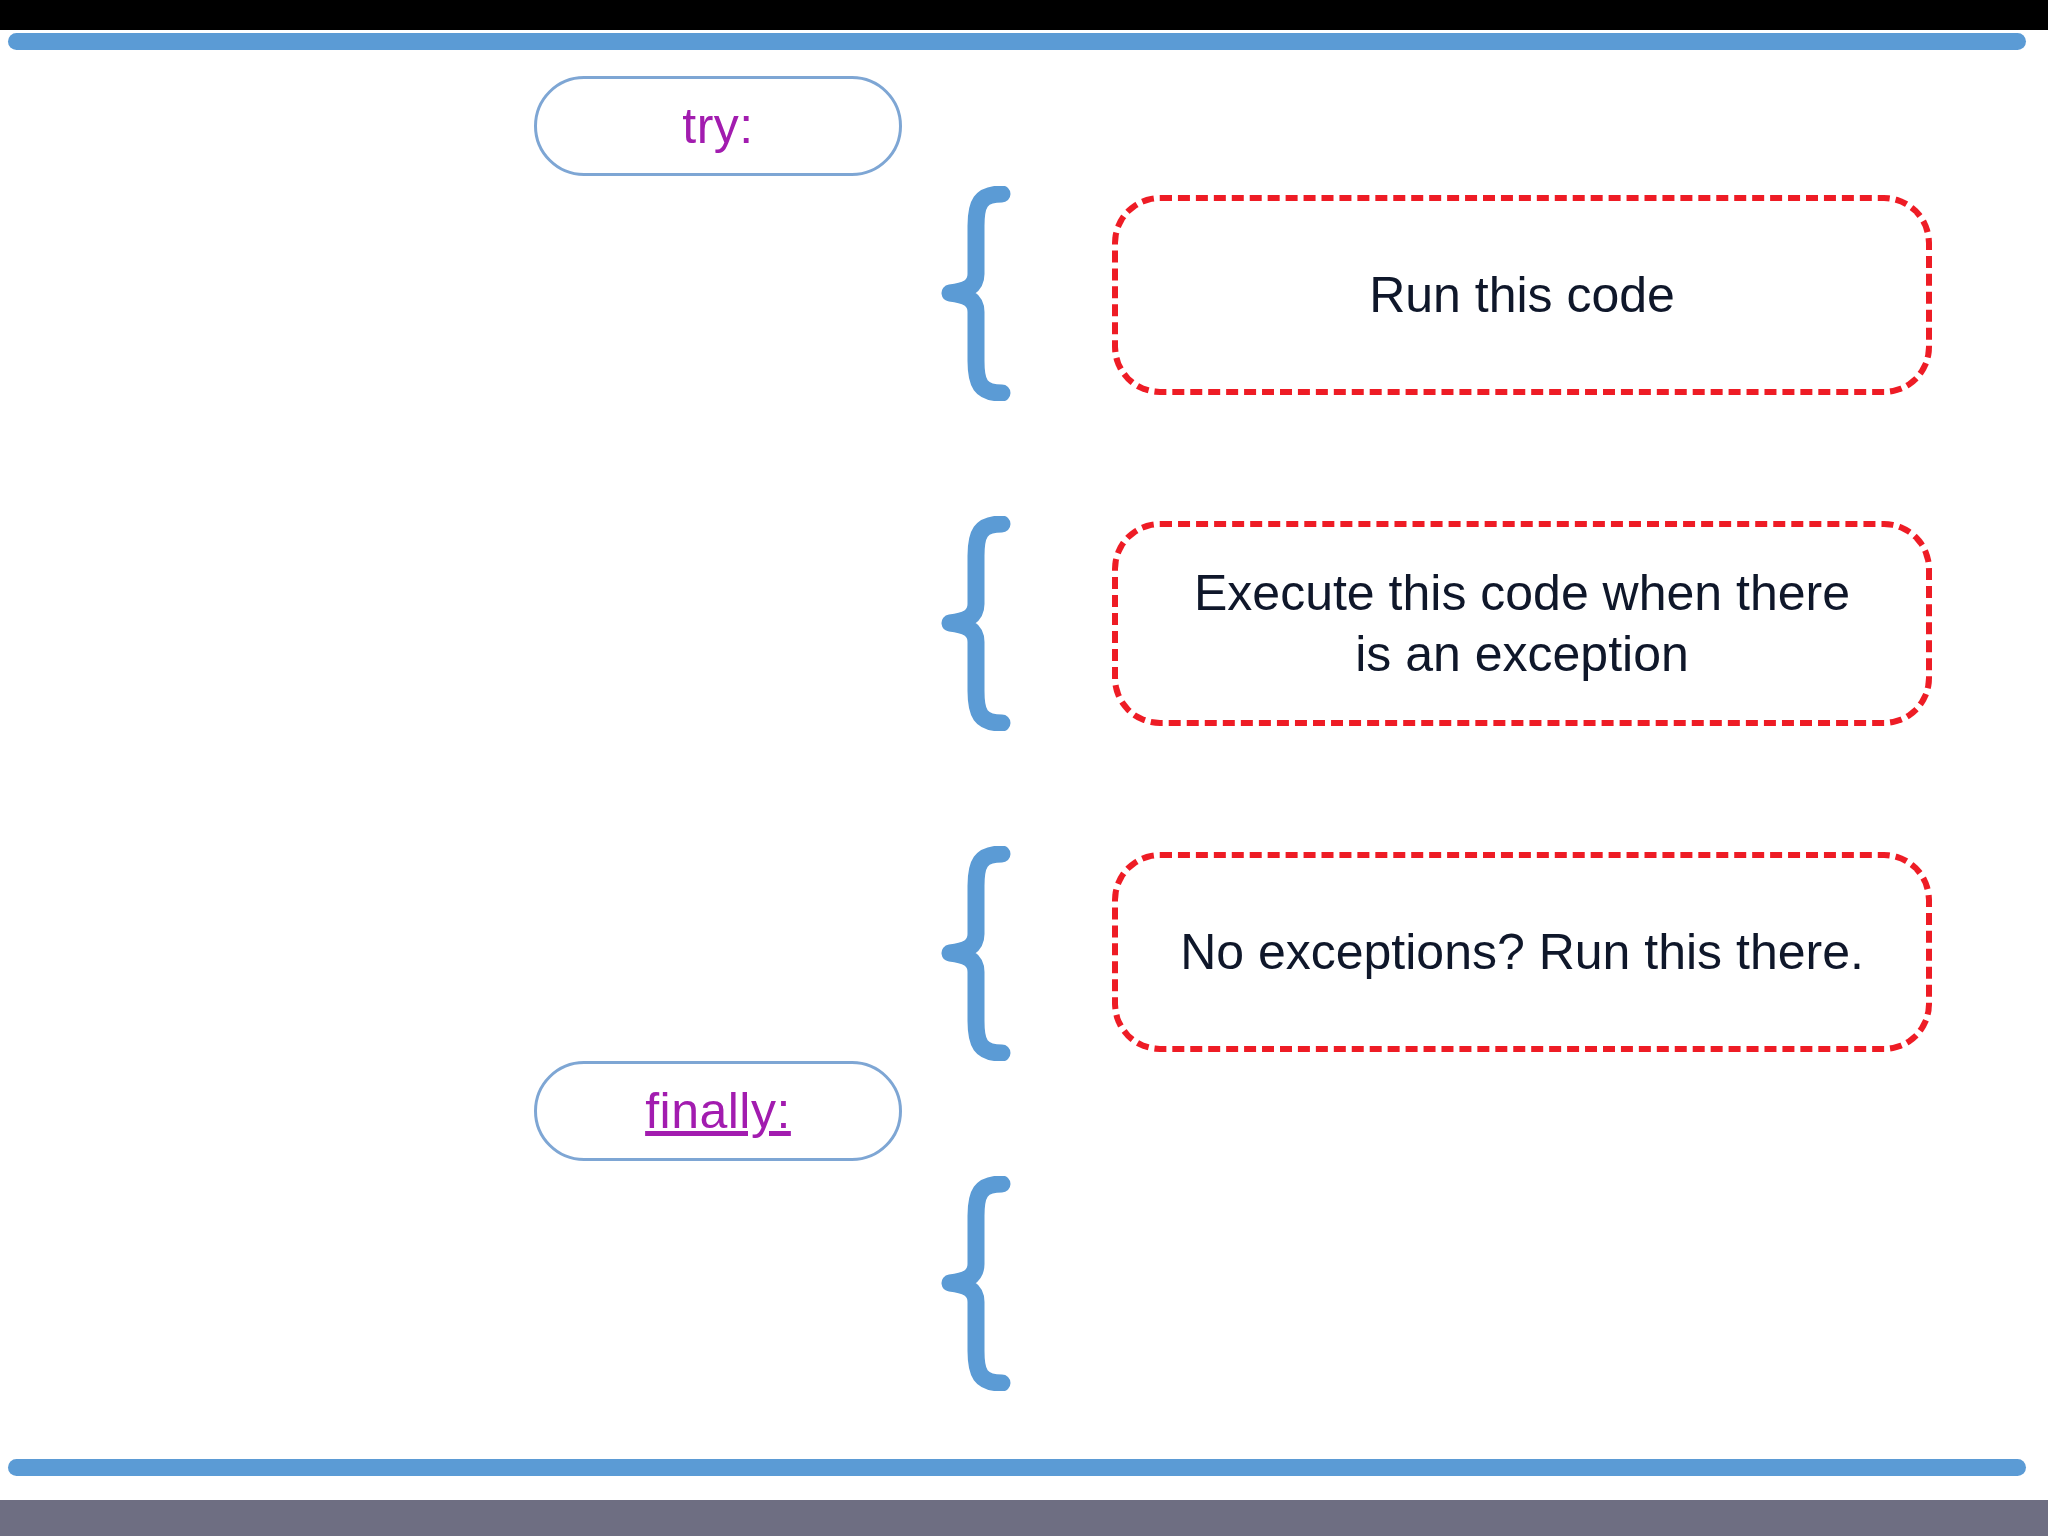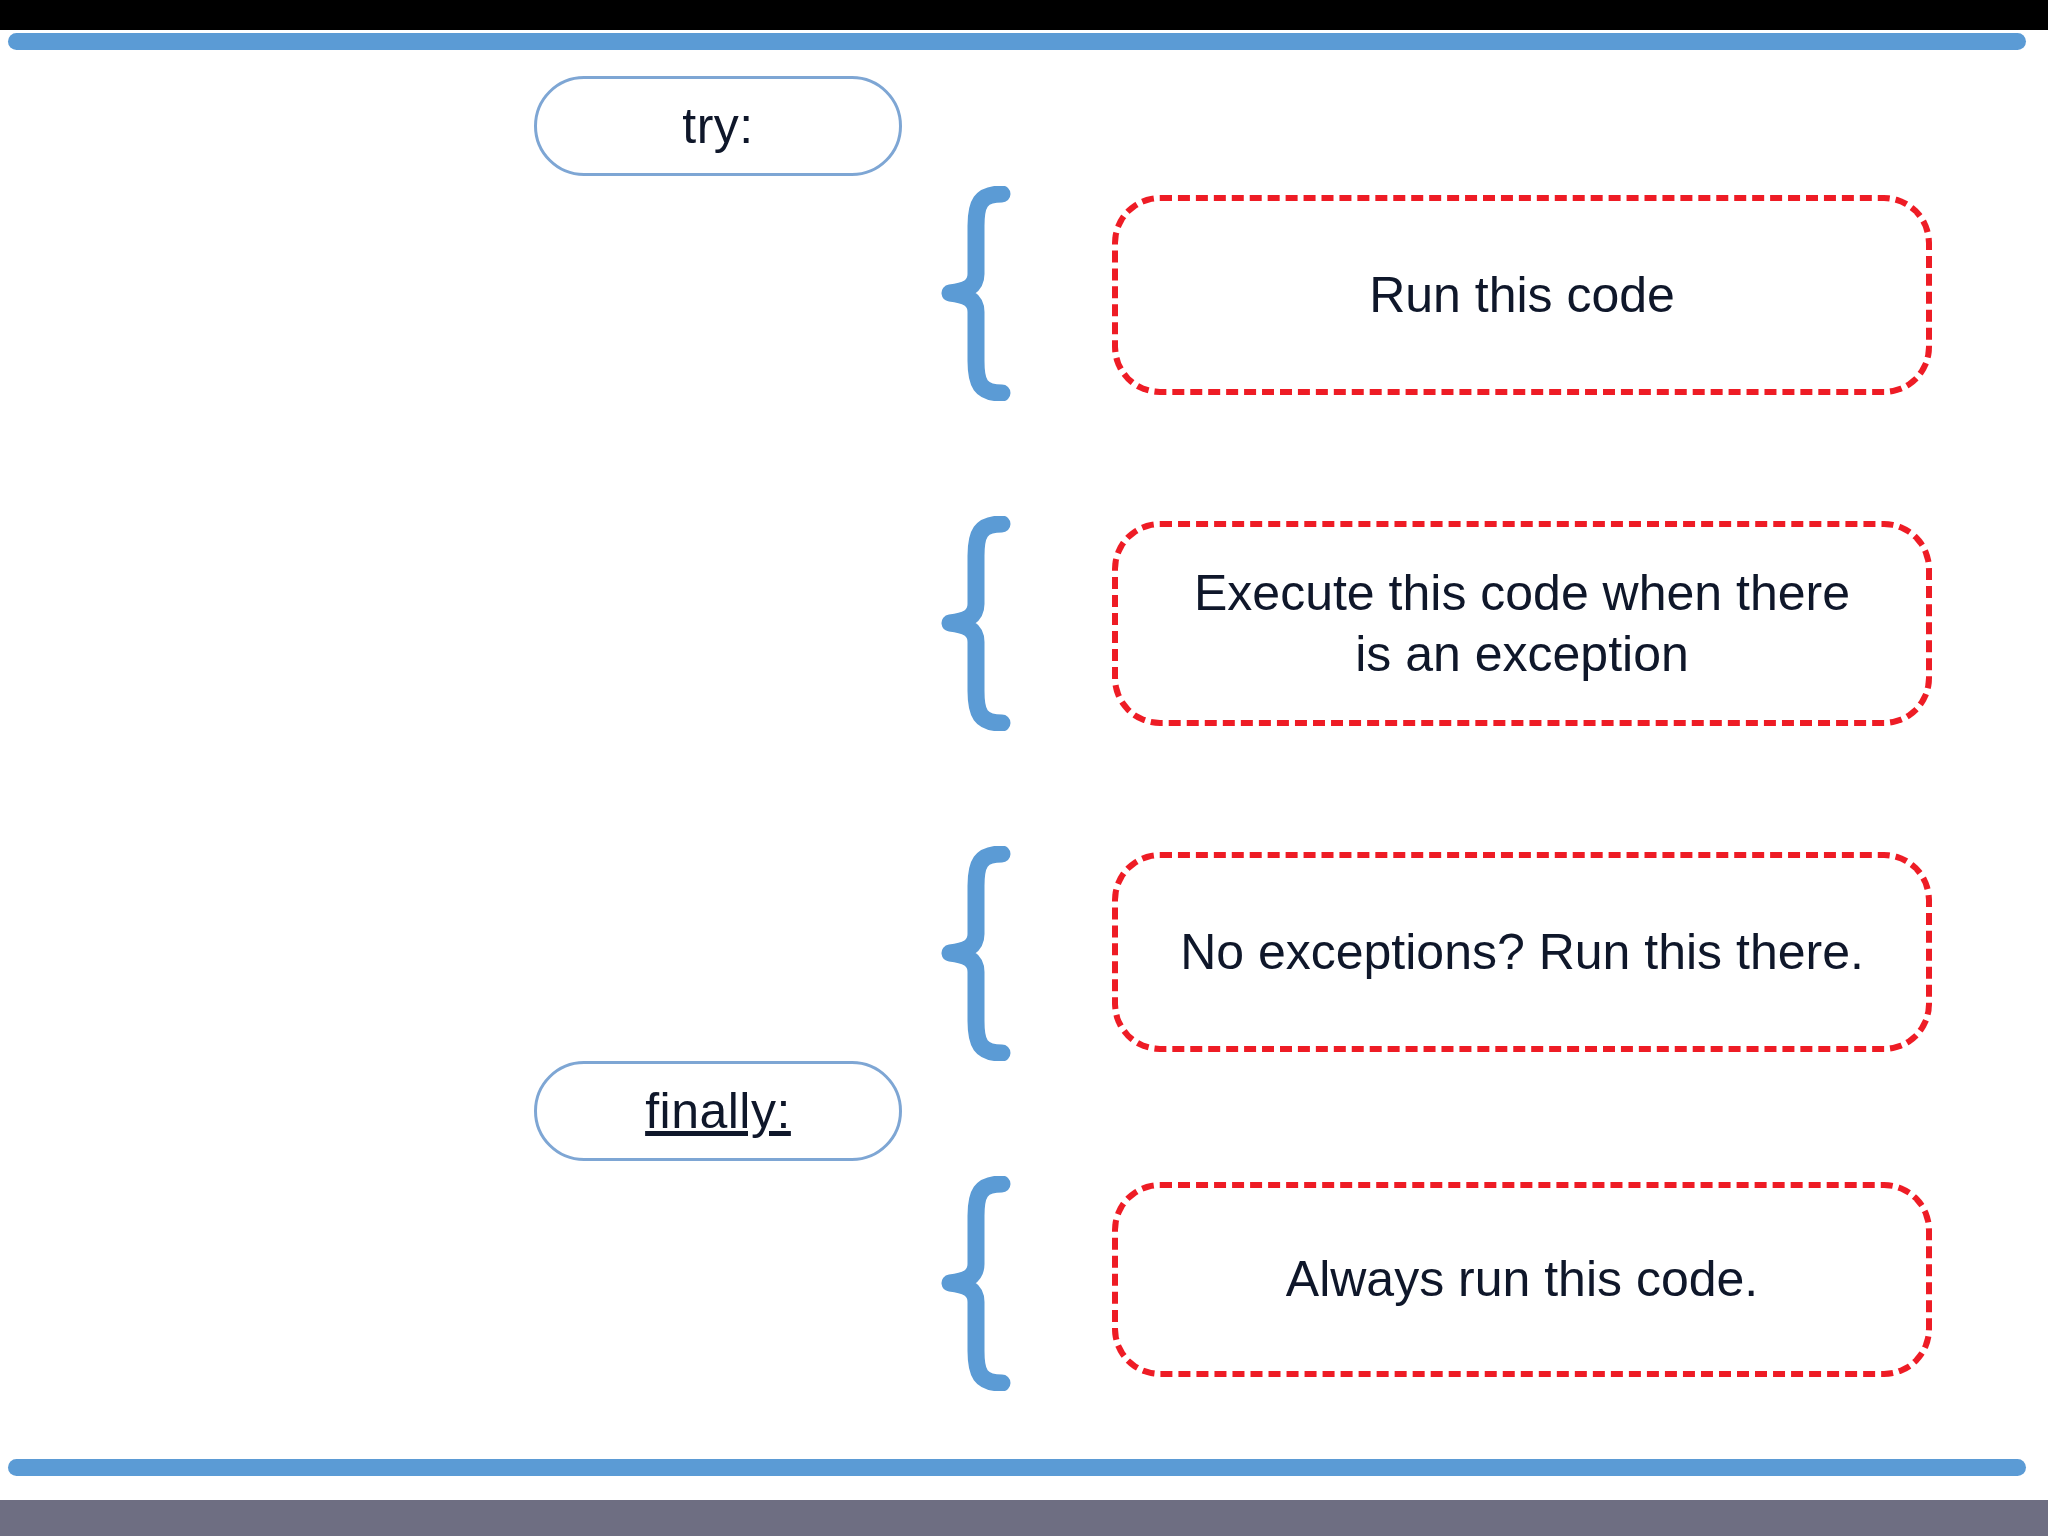--- a/index.html
+++ b/index.html
@@ -48,21 +48,21 @@
     left: 534px;
     width: 368px;
     height: 100px;
     box-sizing: border-box;
     border: 3px solid #7EA6D4;
     border-radius: 50px;
     background: #ffffff;
     display: flex;
     align-items: center;
     justify-content: center;
-    color: #0f172a;
+    color: #a21caf;
     font-size: 50px;
     letter-spacing: 0.5px;
   }
   .pill-try     { top: 76px; }
   .pill-except  { top: 401px; }
   .pill-else    { top: 731px; }
   .pill-finally { top: 1061px; text-decoration: underline; }
 
   .brace {
     position: absolute;
@@ -149,19 +149,18 @@
 
   <div class="keyword-pill pill-finally">finally:</div>
 
   <div class="brace brace-4">
     <svg width="78" height="215" viewBox="0 0 78 215" aria-hidden="true">
       <path d="M66 8 C 44 8, 40 18, 40 40 L 40 88 C 40 101, 30 105, 14 107
                C 30 109, 40 113, 40 126 L 40 175 C 40 197, 44 207, 66 207" fill="none" stroke="#5B9BD5" stroke-width="17" stroke-linecap="round" stroke-linejoin="round"></path>
     </svg>
   </div>
 
-  <div class="desc-box desc-4">Always run this code.</div>
 
   <div class="accent-bar bottom"></div>
 
   <div class="bottom-gray-bar"></div>
 
 </div>
 
 </body></html>

